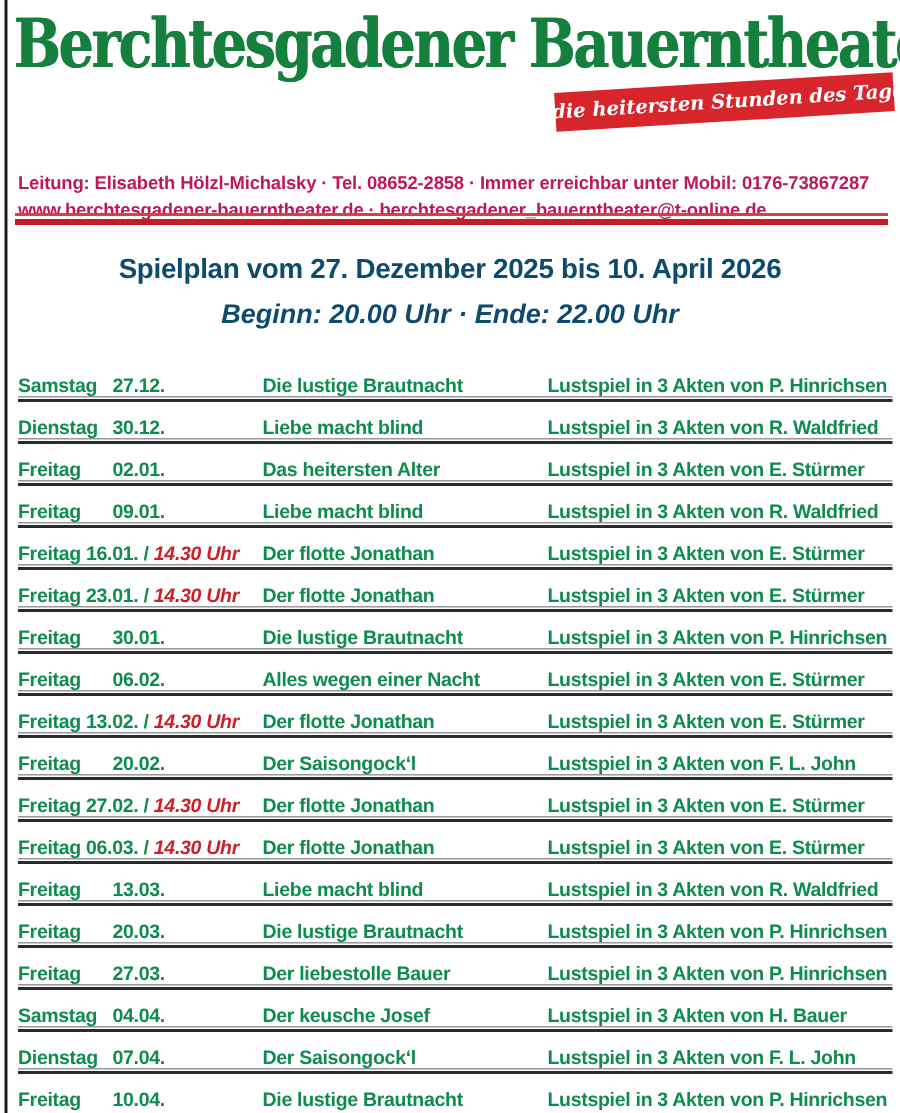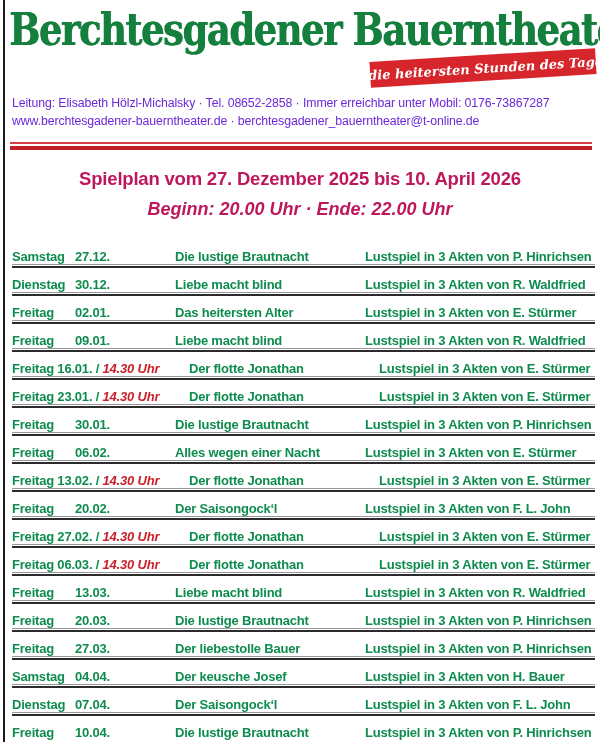--- a/index.html
+++ b/index.html
@@ -40,50 +40,50 @@
     background:#d6252b;
     transform:rotate(-3.5deg);
     display:flex; align-items:center; justify-content:center;
     color:#fff;
     font-family:"DejaVu Serif", serif;
     font-style:italic; font-weight:bold; font-size:13px;
     white-space:nowrap;
   }
   .contact, .web {
     position:absolute; left:12px;
-    font-weight:400; font-size:12.3px; color:#6d28d9;
-    letter-spacing:-0.1px; white-space:nowrap;
+    font-weight:700; font-size:12.3px; color:#be185d;
+    letter-spacing:-0.1px; white-space:nowrap;margin-top:19px;
   }
   .contact { top:96px; }
   .web { top:114px; }
 
   .redrule { position:absolute; left:10px; right:8px; top:142px; }
   .redrule .r1 { height:2px; background:#d94046; margin-bottom:2px; }
   .redrule .r2 { height:4px; background:#bf2026; }
 
   
   .heading {
     position:absolute; left:0; right:0; top:168px;
-    text-align:center; color:#be185d;
+    text-align:center; color:#0c4a6e;
   }
   .heading .h1 { font-weight:700; font-size:18.5px; letter-spacing:-0.2px; }
   .heading .h2 { font-weight:700; font-size:18px; margin-top:9px;font-style:italic; }
 
   
   .table { position:absolute; left:12px; right:5px; top:240px; }
   .row {
     display:flex; align-items:flex-end;
     height:24px;
     color:#0e8c4e;
     font-weight:700; font-size:13px; letter-spacing:-0.2px;
     white-space:nowrap;
   }
   .c-day     { width:63px;  flex:none; }
   .c-date    { width:100px; flex:none; }
-  .c-daydate { width:177px; flex:none; }
+  .c-daydate { width:163px; flex:none; }
   .c-title   { width:190px; flex:none; }
   .c-info    { flex:1; overflow:visible; }
   .dd-time   { color:#cc1f27; font-style:italic; }
   .sep {
     height:1px;
     border-top:1px solid #97979b;
     border-bottom:2px solid #2b2b2b;
   }
 </style>
 </head>

